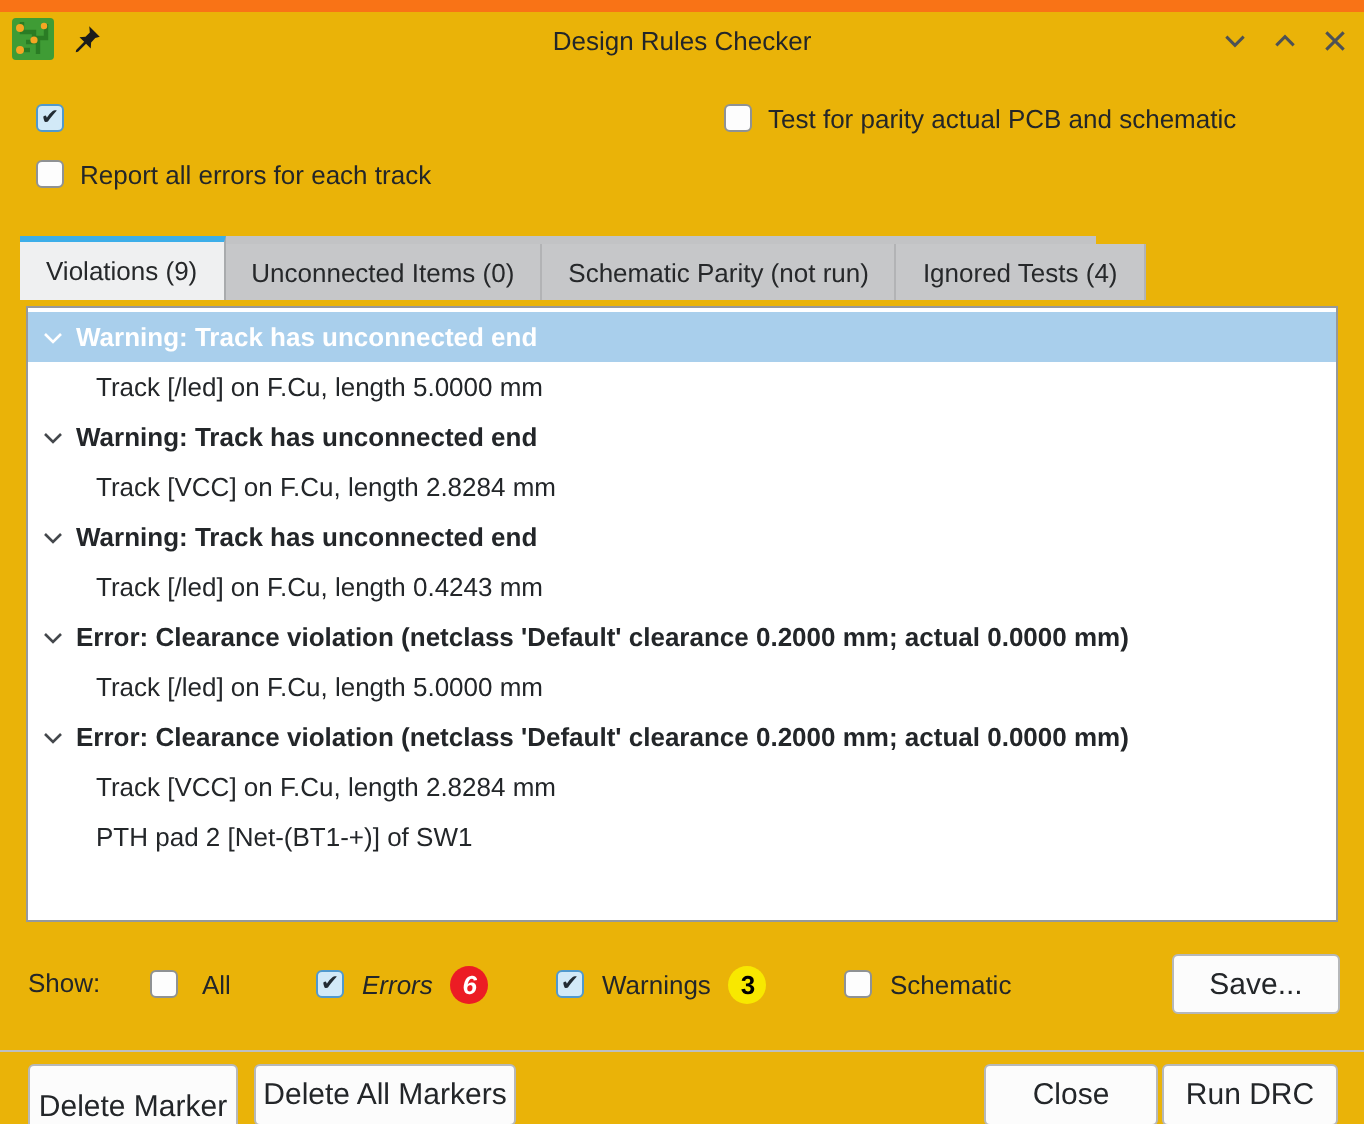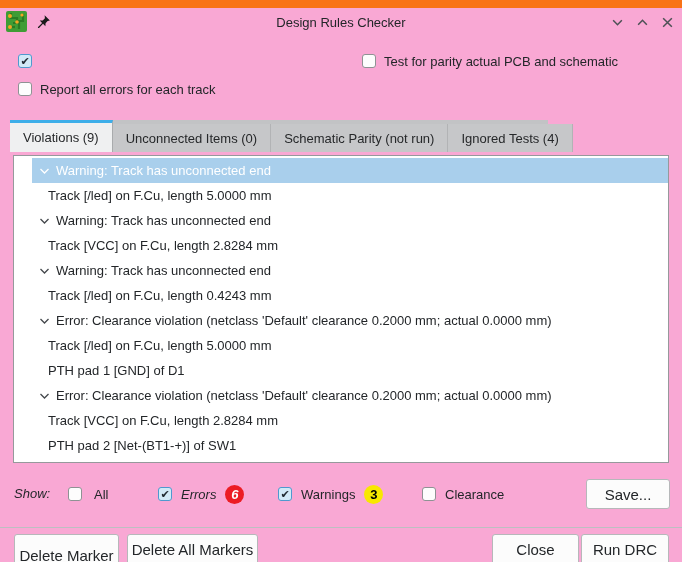--- a/index.html
+++ b/index.html
@@ -6,22 +6,22 @@
   html, body { width: 682px; height: 562px; }
   body {
     font-family: "Liberation Sans", "DejaVu Sans", sans-serif;
     font-size: 13px;
     color: #232629;
     background: #eff0f1;
   }
   .window {
     position: relative;
     width: 682px; height: 562px;
-    background: #f9a8d4;
-    border-top: 8px solid #f97316;
+    background: #eab308;
+    border-top: 6px solid #f97316;
     overflow: hidden;
   }
   
   .titlebar {
     position: absolute; top: 0; left: 0; right: 0; height: 28px;
   }
   .app-icon { position: absolute; left: 6px; top: 3px; width: 21px; height: 21px; }
   .pin-icon { position: absolute; left: 36px; top: 6px; width: 15px; height: 15px; cursor: pointer; }
   .win-title {
     position: absolute; left: 0; right: 0; top: 0; height: 28px;
@@ -90,35 +90,35 @@
     padding-top: 2px;
     overflow: hidden;
   }
   .row {
     height: 25px;
     display: flex; align-items: center;
     color: #232629;
     cursor: pointer;
     white-space: nowrap;
   }
-  .row.header { font-weight: normal; margin-left: 18px; }
+  .row.header { font-weight: bold; }
   .row.header .chevron { margin: 0 6px 0 7px; flex: 0 0 11px; }
   .row.child { padding-left: 34px; }
   .row.selected { background: #a9cfec; color: #ffffff; }
   .chevron { color: #44484c; }
   .row.selected .chevron { color: #ffffff; }
   
   .show-row { position: absolute; left: 0; top: 470px; height: 32px; width: 682px; }
-  .show-label { position: absolute; left: 14px; top: 0; line-height: 32px; font-style: italic; }
+  .show-label { position: absolute; left: 14px; top: 0; line-height: 32px; }
   .filter {
     position: absolute; top: 0; height: 32px;
     display: flex; align-items: center; gap: 9px;
     cursor: pointer;
   }
-  .filter:nth-of-type(1) { left: 68px; gap: 12px; }
+  .filter:nth-of-type(1) { left: 75px; gap: 12px; }
   .filter:nth-of-type(2) { left: 158px; font-style: italic; }
   .filter:nth-of-type(3) { left: 278px; }
   .filter:nth-of-type(4) { left: 422px; }
   .badge {
     min-width: 19px; height: 19px;
     border-radius: 50%;
     display: inline-flex; align-items: center; justify-content: center;
     font-weight: bold; font-size: 13px;
     padding: 0 2px;
   }
@@ -231,24 +231,20 @@
       <div class="row header">
     <svg class="chevron" width="11" height="8" viewBox="0 0 11 8">
       <polyline points="1.5,2 5.5,6 9.5,2" fill="none" stroke="currentColor" stroke-width="1.3"></polyline>
     </svg>
     <span>Error: Clearance violation (netclass 'Default' clearance 0.2000 mm; actual 0.0000 mm)</span>
   </div>
       <div class="row child">
 
     <span>Track [/led] on F.Cu, length 5.0000 mm</span>
   </div>
-      <div class="row child">
-
-    <span>PTH pad 1 [GND] of D1</span>
-  </div>
       <div class="row header">
     <svg class="chevron" width="11" height="8" viewBox="0 0 11 8">
       <polyline points="1.5,2 5.5,6 9.5,2" fill="none" stroke="currentColor" stroke-width="1.3"></polyline>
     </svg>
     <span>Error: Clearance violation (netclass 'Default' clearance 0.2000 mm; actual 0.0000 mm)</span>
   </div>
       <div class="row child">
 
     <span>Track [VCC] on F.Cu, length 2.8284 mm</span>
   </div>
@@ -274,21 +270,21 @@
     <span>Errors</span>
     <span class="badge" style="background: rgb(236, 28, 36); color: rgb(255, 255, 255);">6</span>
   </div>
       <div class="filter">
     <span class="checkbox checked"></span>
     <span>Warnings</span>
     <span class="badge" style="background: rgb(248, 232, 0); color: rgb(0, 0, 0);">3</span>
   </div>
       <div class="filter">
     <span class="checkbox"></span>
-    <span>Clearance</span>
+    <span>Schematic</span>
 
   </div>
     </div>
   <button class="btn" id="save-btn">Save...</button>
 
   <div class="divider"></div>
 
   <button class="btn" id="delete-marker-btn">Delete Marker</button>
   <button class="btn" id="delete-all-markers-btn">Delete All Markers</button>
   <button class="btn" id="close-btn">Close</button>

